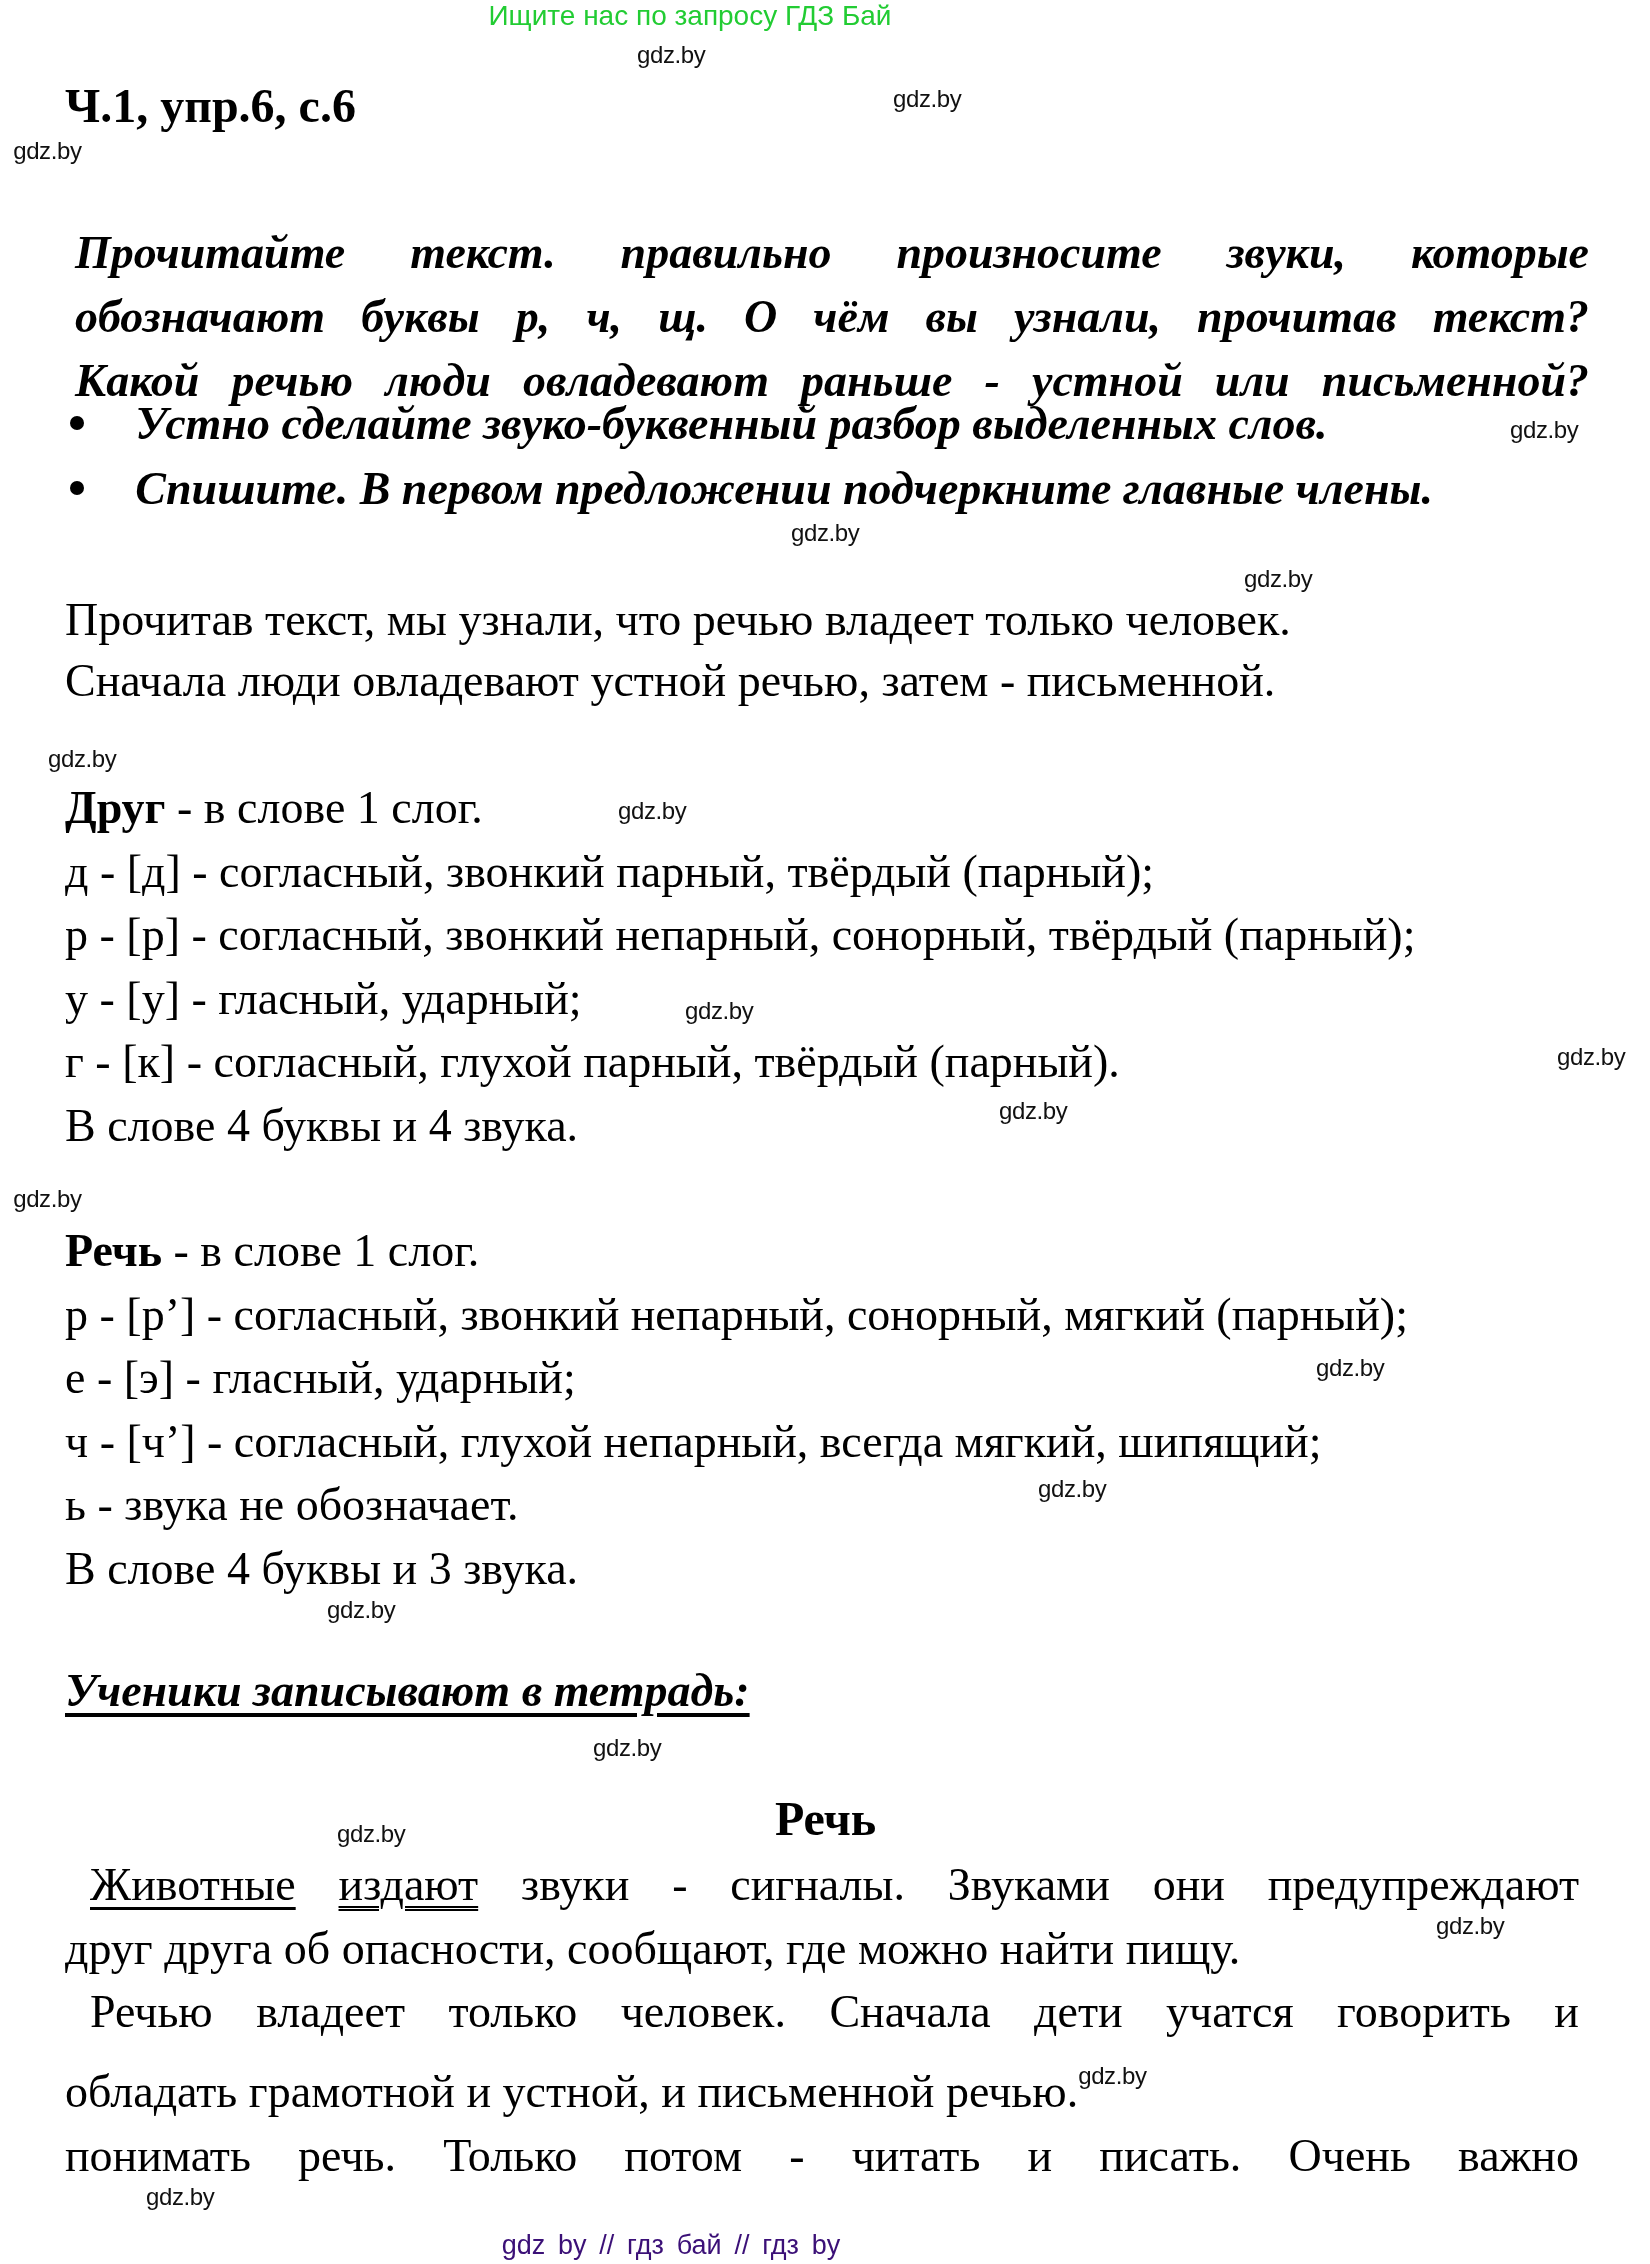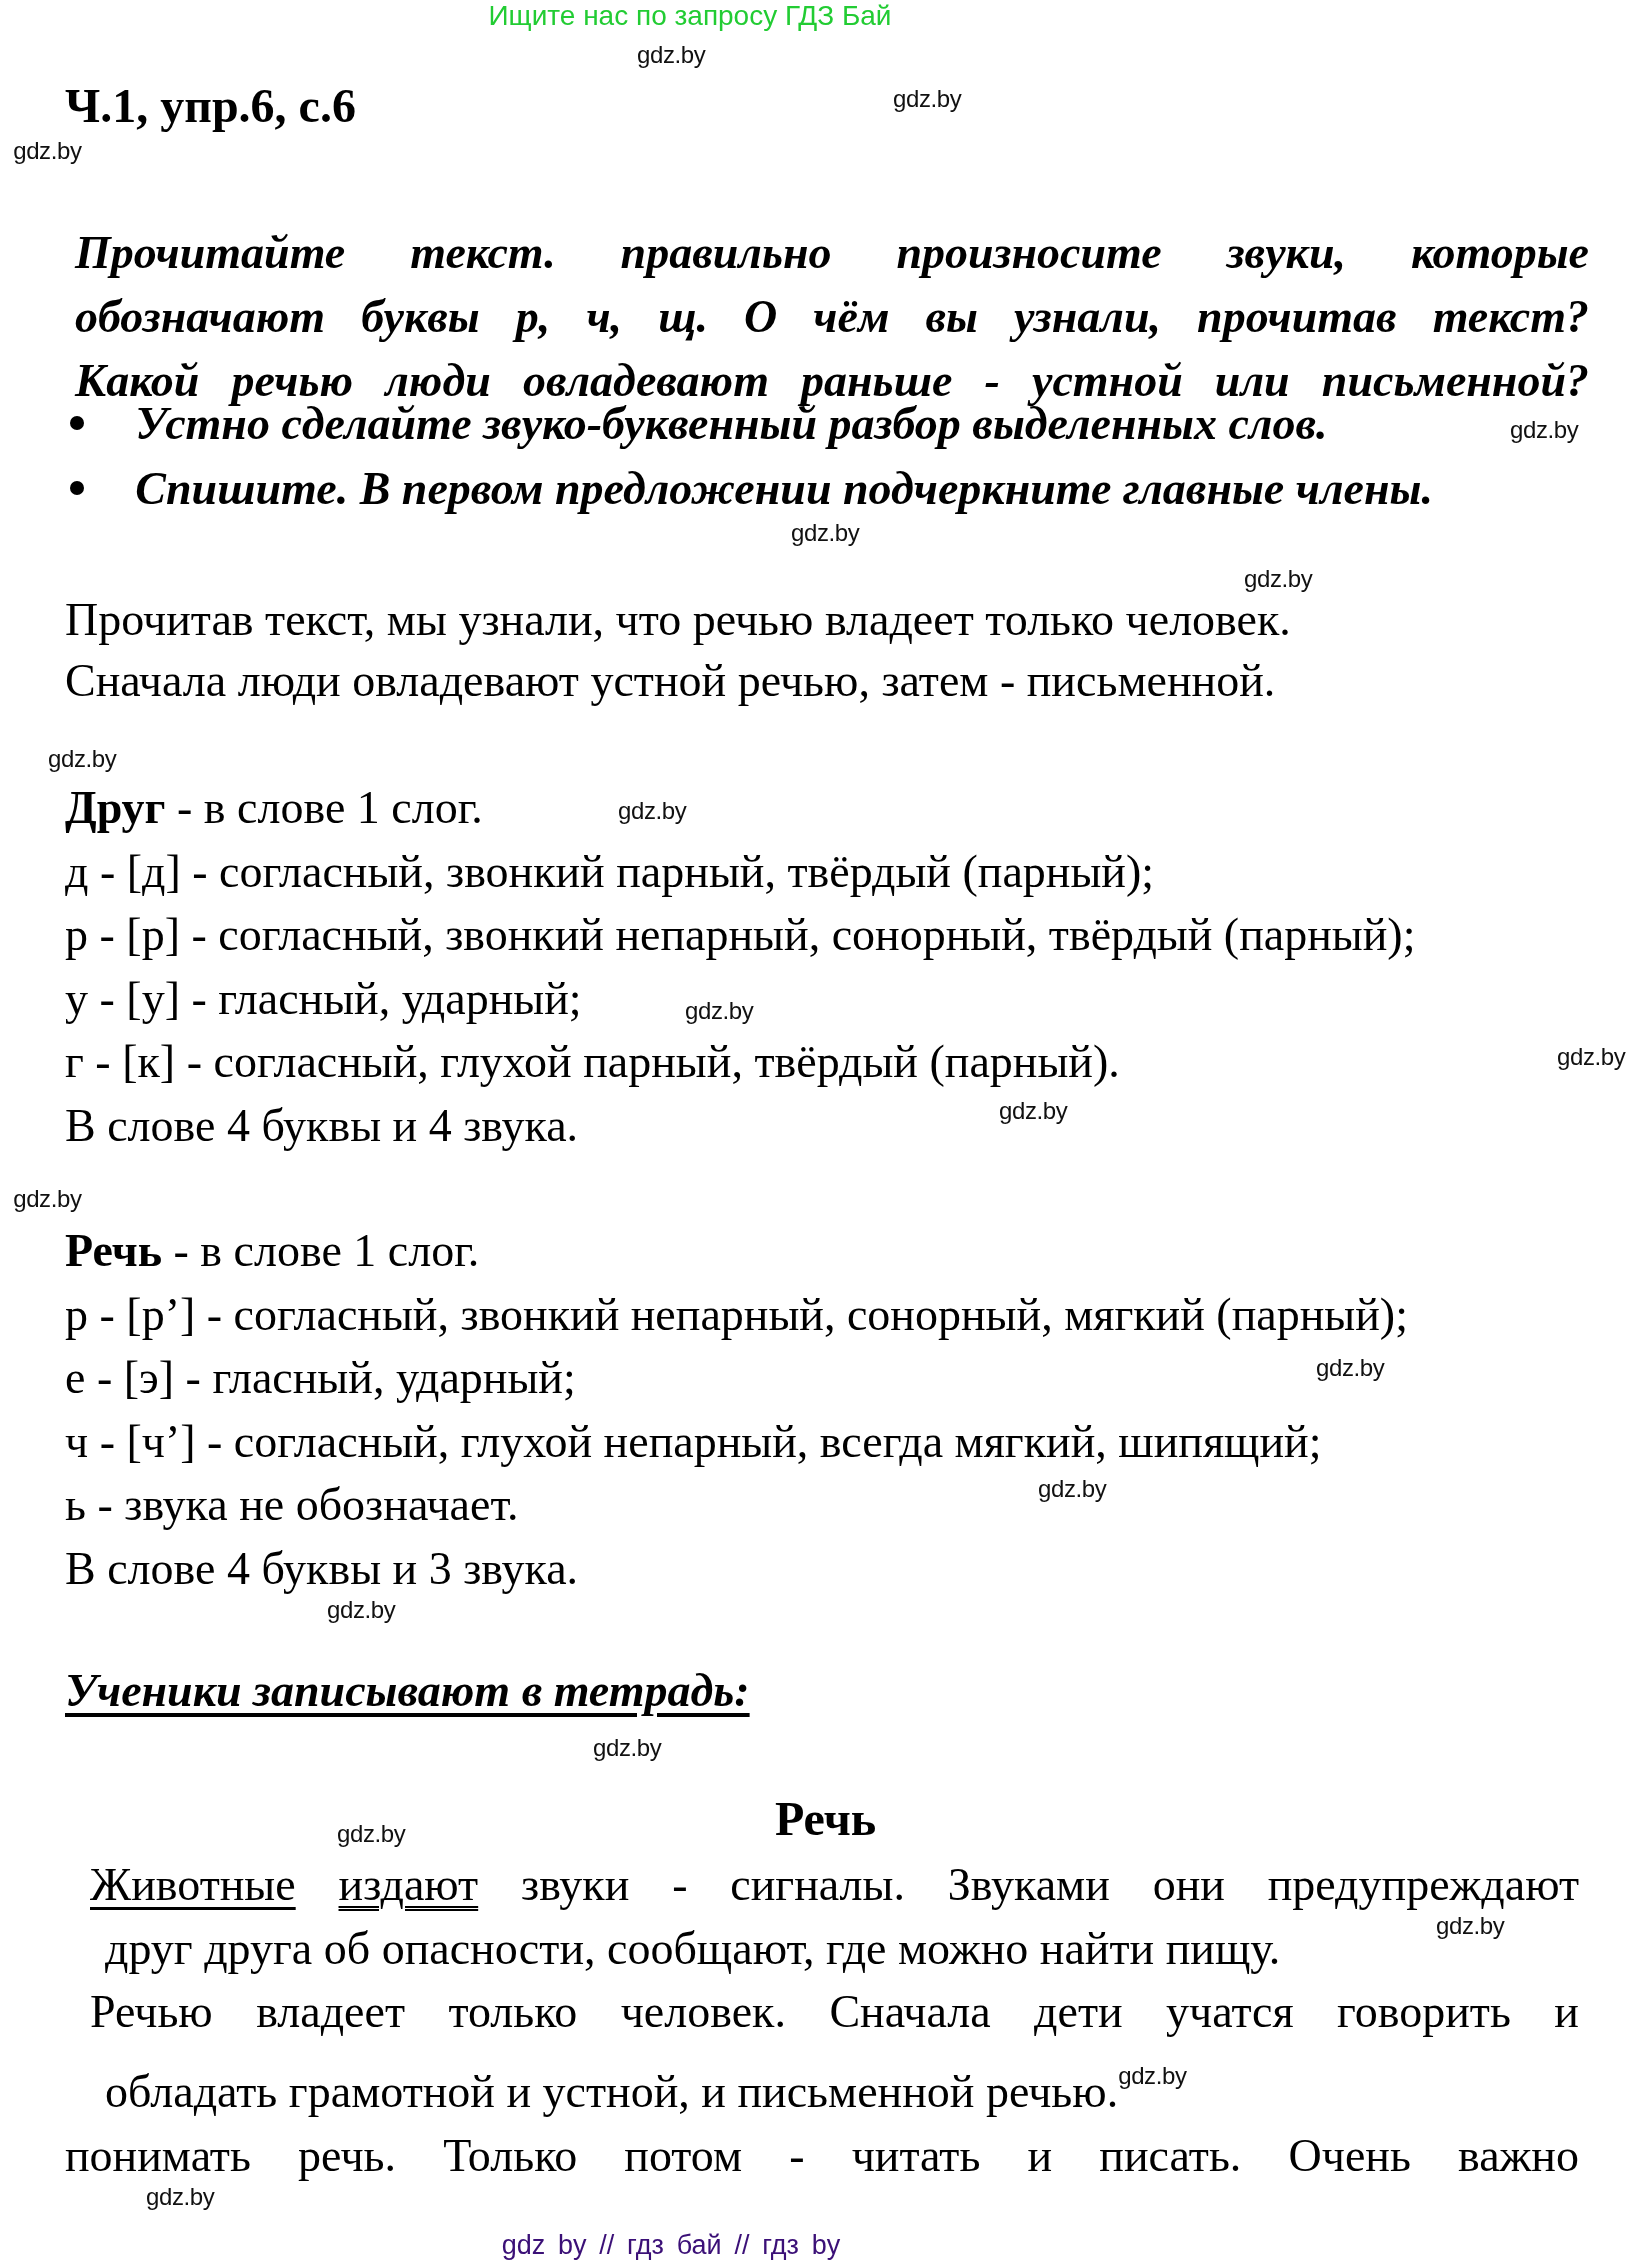--- a/index.html
+++ b/index.html
@@ -14,21 +14,21 @@
   .instr-block { left: 75px; top: 201px; width: 1514px; white-space: normal; text-align: justify; text-align-last: justify; margin-top: 20px; }
   .instr-block .ln { display: block; text-align: justify; text-align-last: justify; }
   .bullet-row { left: 65px; width: 1517px; }
   .bullet-dot { display: inline-block; width: 14px; height: 14px; border-radius: 50%; background: #000; vertical-align: middle; margin-right: 51px; margin-left: 5.3px; position: relative; top: -5.3px; }
   .body { font-size: 46px; line-height: 64px; left: 65px; }
   .b { font-weight: bold; }
   .heading-u { font-size: 46px; font-weight: bold; left: 65px; top: 1664px; text-decoration: underline; text-decoration-thickness: 3.5px; text-underline-offset: 7px; font-style: italic; }
   .center-title { font-size: 48px; font-weight: bold; left: 0; width: 1651px; text-align: center; top: 1791px; }
   .just { left: 65px; width: 1514px; white-space: normal; font-size: 46px; line-height: 64px; }
   .just .ln { display: block; text-align: justify; text-align-last: justify; }
-  .just .ln.last { text-align-last: left; margin-left: 40px; }
+  .just .ln.last { text-align-last: left; }
   .u1 { text-decoration: underline; text-decoration-thickness: 2.6px; text-underline-offset: 7px; }
   .u2 { text-decoration: underline double; text-decoration-thickness: 1.8px; text-underline-offset: 6.2px; }
   .indent { padding-left: 25px; }
   sup.wm-sup { font-family: "Liberation Sans", "DejaVu Sans", sans-serif; font-size: 24px; vertical-align: 23px; color: #111; letter-spacing: -0.4px; }
 </style>
 </head>
 <body>
 
 <div class="abs banner">Ищите нас по запросу ГДЗ Бай</div>
 

